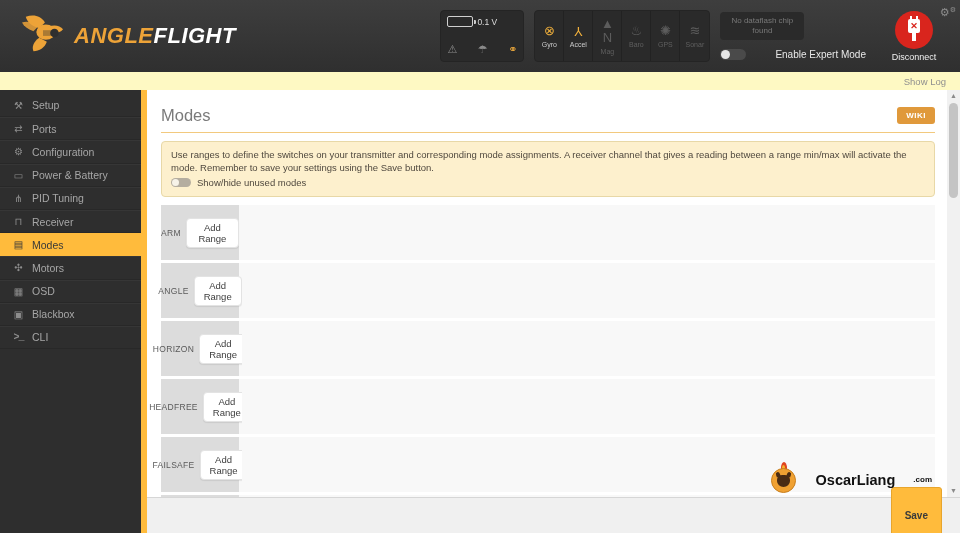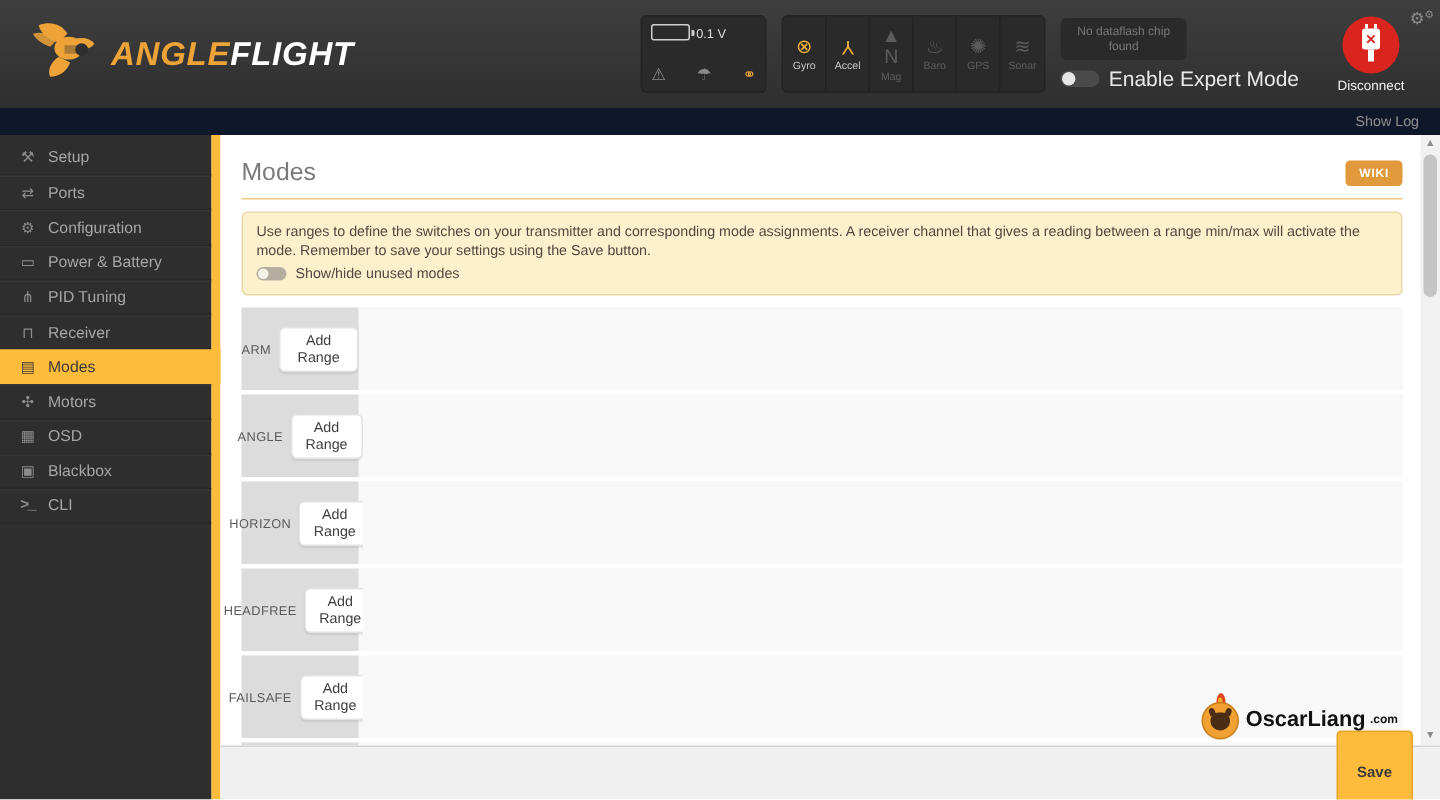--- a/index.html
+++ b/index.html
@@ -33,36 +33,36 @@
   .sensor.active .s-icon { color:#f2b13c; }
   .sensor.active .s-label { color:#cbcbcb; }
   .flipY { display:inline-block; transform:rotate(180deg); }
   .mag-stack { display:flex; flex-direction:column; align-items:center; line-height:5px; font-size:7px; }
 
   .df-expert { display:flex; flex-direction:column; justify-content:space-between; height:52px; padding:2px 0; }
   .dataflash { background:#2a2a2a; border-radius:4px; width:84px; height:28px; color:#787878; font-size:8px; text-align:center; display:flex; align-items:center; justify-content:center; padding:2px 10px; line-height:10px; }
   .expert { display:flex; align-items:center; gap:6px; }
   .toggle { width:26px; height:11px; background:#4a4a4a; border-radius:6px; position:relative; flex:0 0 26px; }
   .toggle .knob { position:absolute; left:1px; top:1px; width:9px; height:9px; background:#e6e6e6; border-radius:50%; }
-  .expert-label { color:#e8e8e8; font-size:14px; }
+  .expert-label { color:#e8e8e8; font-size:10px;margin-left:23px; }
 
   .disconnect-wrap { display:flex; flex-direction:column; align-items:center; width:76px; }
   .disconnect-btn { width:38px; height:38px; border-radius:50%; background:#d9251d; display:flex; align-items:center; justify-content:center; cursor:pointer; }
   .usb-plug { position:relative; width:14px; height:22px; }
   .usb-head { position:absolute; top:0; left:1px; width:12px; height:14px; background:#fff; border-radius:2px; display:flex; align-items:center; justify-content:center; color:#d9251d; font-size:9px; font-weight:bold; }
   .usb-head:before { content:""; position:absolute; top:-3px; left:2px; width:2px; height:3px; background:#fff; }
   .usb-head:after { content:""; position:absolute; top:-3px; right:2px; width:2px; height:3px; background:#fff; }
   .usb-stem { position:absolute; bottom:0; left:5px; width:4px; height:8px; background:#fff; }
   .disconnect-label { color:#f0f0f0; font-size:9px; margin-top:3px; }
 
   .gears { position:absolute; top:6px; right:4px; color:#8c8c8c; font-size:11px; }
   .gears .small { font-size:7px; vertical-align:top; }
 
   
-  .logbar { height:18px; background:#0f172a; display:flex; align-items:center; justify-content:flex-end; padding-right:14px; flex:0 0 18px; }
+  .logbar { height:18px; background:#fef9c3; display:flex; align-items:center; justify-content:flex-end; padding-right:14px; flex:0 0 18px; }
   .logbar span { color:#8f8f8f; font-size:9.5px; cursor:pointer; }
 
   
   .body-row { flex:1; display:flex; min-height:0; }
 
   nav.sidebar { width:141px; background:#2e2e2e; flex:0 0 141px; padding-top:4px; }
   .nav-item { height:23.2px; display:flex; align-items:center; gap:7px; padding-left:12px; border-bottom:1px solid #282828; border-top:1px solid #363636; cursor:pointer; }
   .nav-item:first-child { border-top:none; }
   .nav-item .n-icon { width:13px; text-align:center; color:#8d8d8d; font-size:10px; }
   .nav-item .n-label { color:#a6a6a6; font-size:10.5px; }
@@ -86,21 +86,21 @@
   .mini-toggle .knob { position:absolute; left:1px; top:1px; width:7px; height:7px; background:#f7f3e8; border-radius:50%; }
 
   .modes-list { margin-top:8px; }
   .mode-row { display:flex; height:55px; margin-bottom:3px; background:#f8f8f8; }
   .mode-cell { width:78px; flex:0 0 78px; background:#dcdcdc; display:flex; flex-direction:row; align-items:center; justify-content:center; gap:5px; margin-right:3px; }
   .mode-name { color:#5a5a5a; font-size:8.5px; letter-spacing:.3px; }
   .add-range-btn { background:#fff; border:1px solid #e3e3e3; border-radius:4px; color:#3d3d3d; font-size:9.5px; padding:3px 9px; cursor:pointer; box-shadow:0 1px 1px rgba(0,0,0,.08); }
   .mode-body { flex:1; background:#f8f8f8; }
 
   
-  .watermark { position:absolute; right:28px; bottom:40px; display:flex; align-items:center; gap:3px; z-index:5; }
+  .watermark { position:absolute; right:28px; bottom:40px; display:flex; align-items:center; gap:18px; z-index:5; }
   .wm-badge { width:27px; height:27px; position:relative; }
   .wm-circle { width:25px; height:25px; border-radius:50%; background:#f0a132; border:1px solid #c87f1e; position:absolute; bottom:0; left:0; display:flex; align-items:center; justify-content:center; }
   .wm-face { width:13px; height:12px; background:#4a2c14; border-radius:45% 45% 55% 55%; position:relative; }
   .wm-face:before, .wm-face:after { content:""; position:absolute; top:-3px; width:4px; height:5px; background:#4a2c14; border-radius:50% 50% 0 0; }
   .wm-face:before { left:-1px; transform:rotate(-20deg); }
   .wm-face:after { right:-1px; transform:rotate(20deg); }
   .wm-flame { position:absolute; top:-4px; left:10px; width:6px; height:9px; background:#e0441f; border-radius:50% 50% 50% 50% / 70% 70% 30% 30%; }
   .wm-flame:after { content:""; position:absolute; left:1.5px; top:3px; width:3px; height:5px; background:#f7b32b; border-radius:50%; }
   .wm-text { font-weight:bold; font-size:14.5px; color:#111; }
   .wm-tld { font-size:8px; font-weight:bold; color:#111; }

